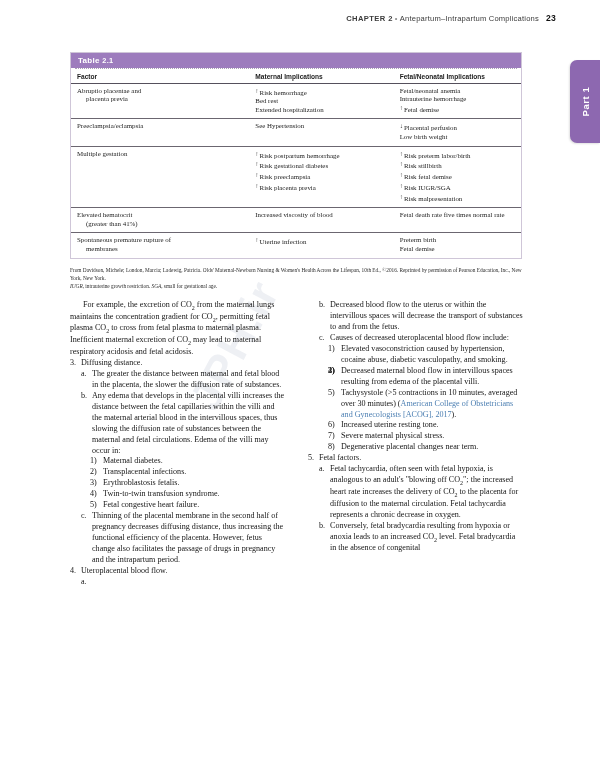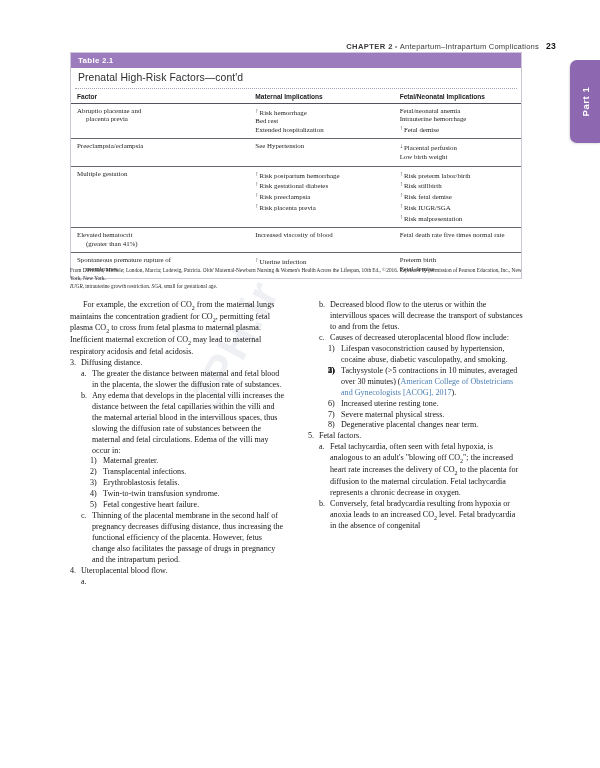--- a/index.html
+++ b/index.html
@@ -8,21 +8,21 @@
     background:#ffffff;
     font-family:"Liberation Serif", serif;
     color:#1a1a1a;
     position:relative;
     overflow:hidden;
   }
   .page{position:relative;width:600px;height:768px;}
 
   
   .runhead{
-    position:absolute; top:41px; right:44px;
+    position:absolute; top:13px; right:44px;
     font-family:"Liberation Sans", sans-serif;
     font-size:7.6px; color:#3b3b3b;
     letter-spacing:.2px;
     white-space:nowrap;
   }
   .runhead .chap{font-weight:bold;letter-spacing:.4px;}
   .runhead .dot{color:#8f8f8f;padding:0 2px;}
   .runhead .folio{font-weight:bold;padding-left:7px;font-size:8.6px;color:#111;}
 
   
@@ -155,21 +155,20 @@
 
   <div class="part-tab">
     <div class="lbl">Part 1</div>
   </div>
 
   <div class="table-wrap">
     <div class="tbl-bar">
       <span>Table</span>
       <span class="num">2.1</span>
     </div>
-    <div class="tbl-title">Prenatal High-Risk Factors—cont'd</div>
     <div class="tbl-dots"></div>
     <table class="data">
       <thead>
         <tr>
           <th class="c1">Factor</th>
           <th class="c2">Maternal Implications</th>
           <th class="c3">Fetal/Neonatal Implications</th>
         </tr>
       </thead>
       <tbody>
@@ -239,36 +238,36 @@
   <div class="src b">
     <em>IUGR</em><span>, intrauterine growth restriction. </span><em>SGA</em><span>, small for gestational age.</span>
   </div>
 
   <div class="cols">
     <div class="col left">
         <p class="p-indent">For example, the excretion of CO<sub>2</sub> from the maternal lungs maintains the concentration gradient for CO<sub>2</sub>, permitting fetal plasma CO<sub>2</sub> to cross from fetal plasma to maternal plasma. Inefficient maternal excretion of CO<sub>2</sub> may lead to maternal respiratory acidosis and fetal acidosis.</p>
         <p class="lvl1"><span class="mk">3.</span><span>Diffusing distance.</span></p>
         <p class="lvl2"><span class="mk">a.</span><span>The greater the distance between maternal and fetal blood in the placenta, the slower the diffusion rate of substances.</span></p>
         <p class="lvl2"><span class="mk">b.</span><span>Any edema that develops in the placental villi increases the distance between the fetal capillaries within the villi and the maternal arterial blood in the intervillous spaces, thus slowing the diffusion rate of substances between the maternal and fetal circulations. Edema of the villi may occur in:</span></p>
-        <p class="lvl3"><span class="mk">1)</span><span>Maternal greater.</span></p>
+        <p class="lvl3"><span class="mk">1)</span><span>Maternal diabetes.</span></p>
         <p class="lvl3"><span class="mk">2)</span><span>Transplacental infections.</span></p>
         <p class="lvl3"><span class="mk">3)</span><span>Erythroblastosis fetalis.</span></p>
         <p class="lvl3"><span class="mk">4)</span><span>Twin-to-twin transfusion syndrome.</span></p>
         <p class="lvl3"><span class="mk">5)</span><span>Fetal congestive heart failure.</span></p>
         <p class="lvl2"><span class="mk">c.</span><span>Thinning of the placental membrane in the second half of pregnancy decreases diffusing distance, thus increasing the functional efficiency of the placenta. However, fetus change also facilitates the passage of drugs in pregnancy and the intrapartum period.</span></p>
         <p class="lvl1"><span class="mk">4.</span><span>Uteroplacental blood flow.</span></p>
         <p class="lvl2"><span class="mk">a.</span></p>
       </div>
     <div class="col right">
         <p class="lvl2"><span class="mk">b.</span><span>Decreased blood flow to the uterus or within the intervillous spaces will decrease the transport of substances to and from the fetus.</span></p>
         <p class="lvl2"><span class="mk">c.</span><span>Causes of decreased uteroplacental blood flow include:</span></p>
-        <p class="lvl3"><span class="mk">1)</span><span>Lifespan vasoconstriction caused by hypertension, cocaine abuse, diabetic vasculopathy, and smoking.</span></p>
+        <p class="lvl3"><span class="mk">1)</span><span>Elevated vasoconstriction caused by hypertension, cocaine abuse, diabetic vasculopathy, and smoking.</span></p>
         <p class="lvl3"><span class="mk">2)</span></p>
         <p class="lvl3"><span class="mk">3)</span></p>
-        <p class="lvl3"><span class="mk">4)</span></p>
+        <p class="lvl3"><span class="mk">4)</span><span>Decreased maternal blood flow in intervillous spaces resulting from edema of the placental villi.</span></p>
         <p class="lvl3"><span class="mk">5)</span><span>Tachysystole (&gt;5 contractions in 10 minutes, averaged over 30 minutes) (</span><span class="lnk">American College of Obstetricians and Gynecologists [ACOG], 2017</span><span>).</span></p>
         <p class="lvl3"><span class="mk">6)</span><span>Increased uterine resting tone.</span></p>
         <p class="lvl3"><span class="mk">7)</span><span>Severe maternal physical stress.</span></p>
         <p class="lvl3"><span class="mk">8)</span><span>Degenerative placental changes near term.</span></p>
         <p class="lvl1"><span class="mk">5.</span><span>Fetal factors.</span></p>
         <p class="lvl2"><span class="mk">a.</span><span>Fetal tachycardia, often seen with fetal hypoxia, is analogous to an adult's "blowing off CO<sub>2</sub>"; the increased heart rate increases the delivery of CO<sub>2</sub> to the placenta for diffusion to the maternal circulation. Fetal tachycardia represents a chronic decrease in oxygen.</span></p>
         <p class="lvl2"><span class="mk">b.</span><span>Conversely, fetal bradycardia resulting from hypoxia or anoxia leads to an increased CO<sub>2</sub> level. Fetal bradycardia in the absence of congenital</span></p>
       </div>
   </div>
 

